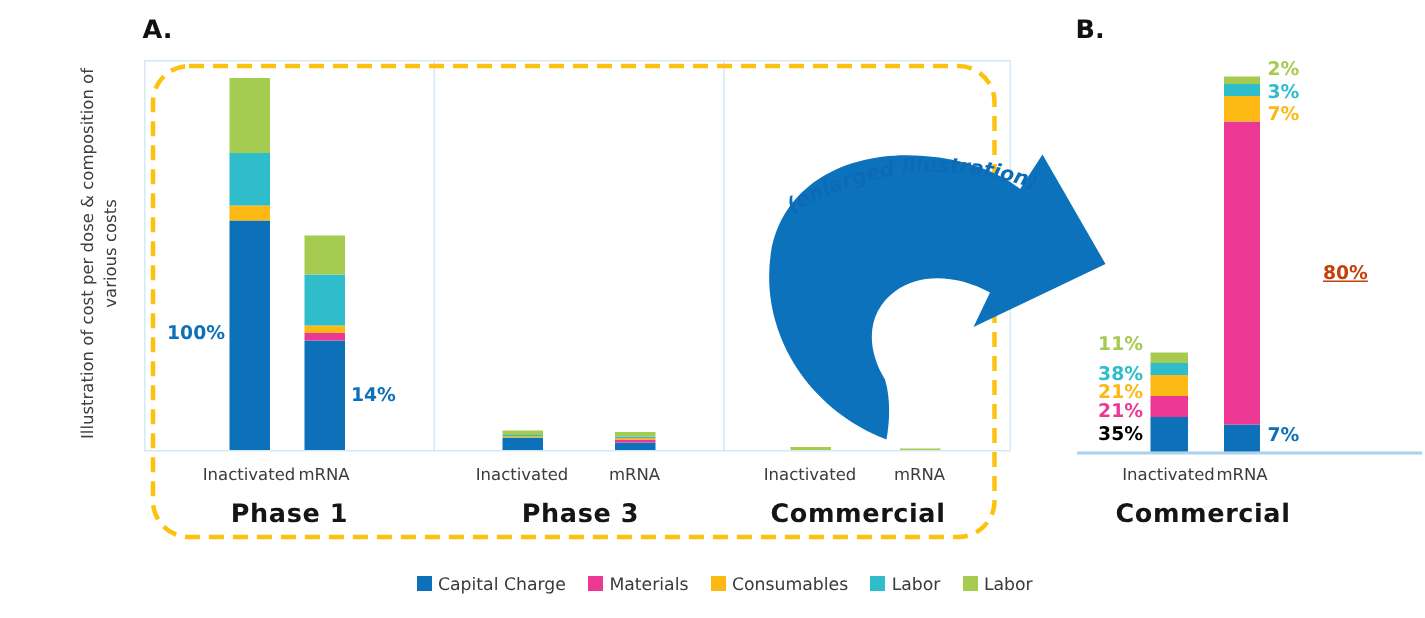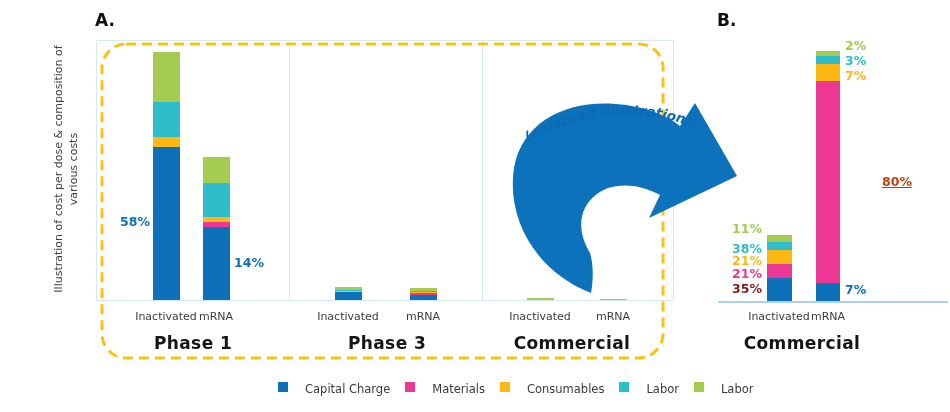--- a/index.html
+++ b/index.html
@@ -32,21 +32,21 @@
     font-weight:bold; font-size:17px; color:#151515; letter-spacing:0.4px; white-space:nowrap;
   }
   .anno{
     position:absolute; font-weight:bold; font-size:12.5px; white-space:nowrap; line-height:14px;
   }
   .anno.right{transform:translate(-100%,-50%);}
   .anno.left{transform:translateY(-50%);}
   #legend{
     position:absolute; left:278px; top:382px; display:flex; gap:15px; align-items:center;
   }
-  .legend-item{display:flex; align-items:flex-start; gap:17px; font-size:11.5px; color:#3a3a3a; white-space:nowrap;}
+  .legend-item{display:flex; align-items:center; gap:4px; font-size:11.5px; color:#3a3a3a; white-space:nowrap;}
   .legend-swatch{width:10px; height:10px; flex:0 0 auto;}
   #overlay{position:absolute; left:0; top:0; pointer-events:none;}
 </style>
 </head>
 <body>
 
 <div id="fig">
 
   <div class="panel-title" id="title-a">A.</div>
   <div class="panel-title" id="title-b">B.</div>
@@ -103,27 +103,27 @@
 
   <div class="cat" style="left:779px">Inactivated</div>
   <div class="cat" style="left:828px">mRNA</div>
 
   <div class="group-label" style="left:193px">Phase 1</div>
   <div class="group-label" style="left:387px">Phase 3</div>
   <div class="group-label" style="left:572px">Commercial</div>
   <div class="group-label" style="left:802px">Commercial</div>
 
   <div id="annos">
-      <span class="anno right" style="left: 150px; top: 222px; color: rgb(13, 113, 186);">58%</span>
+      <span class="anno right" style="left: 150px; top: 222px; color: rgb(13, 113, 186);">100%</span>
       <span class="anno left" style="left: 234px; top: 263px; color: rgb(13, 113, 186);">14%</span>
       <span class="anno right" style="left: 762px; top: 229px; color: rgb(165, 203, 81);">11%</span>
       <span class="anno right" style="left: 762px; top: 249px; color: rgb(47, 188, 203);">38%</span>
       <span class="anno right" style="left: 762px; top: 261px; color: rgb(252, 184, 19);">21%</span>
       <span class="anno right" style="left: 762px; top: 274px; color: rgb(237, 55, 149);">21%</span>
-      <span class="anno right" style="left: 762px; top: 289px; color: #7f1d1d;">35%</span>
+      <span class="anno right" style="left: 762px; top: 289px; color: #000000;">35%</span>
       <span class="anno left" style="left: 845px; top: 46px; color: rgb(165, 203, 81);">2%</span>
       <span class="anno left" style="left: 845px; top: 61px; color: rgb(47, 188, 203);">3%</span>
       <span class="anno left" style="left: 845px; top: 76px; color: rgb(252, 184, 19);">7%</span>
       <span class="anno left" style="left: 882px; top: 182px; color: #c2410c; text-decoration: underline;">80%</span>
       <span class="anno left" style="left: 845px; top: 290px; color: rgb(13, 113, 186);">7%</span>
     </div>
 
   <div id="legend">
       <div class="legend-item">
         <span class="legend-swatch" style="background: rgb(13, 113, 186);"></span>

